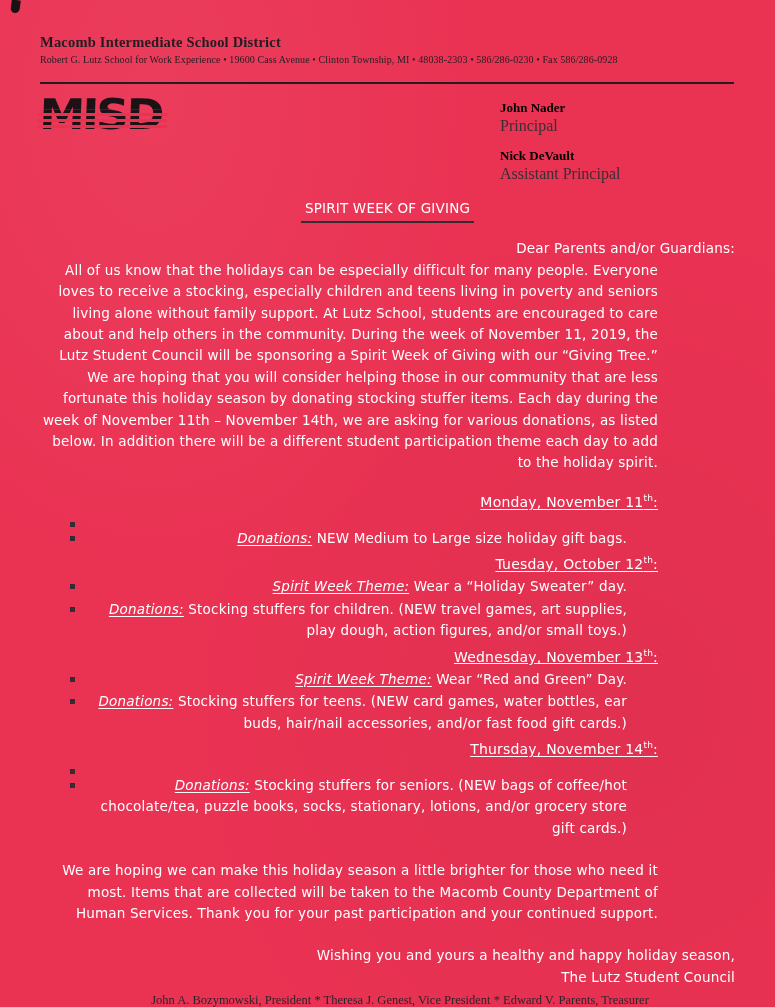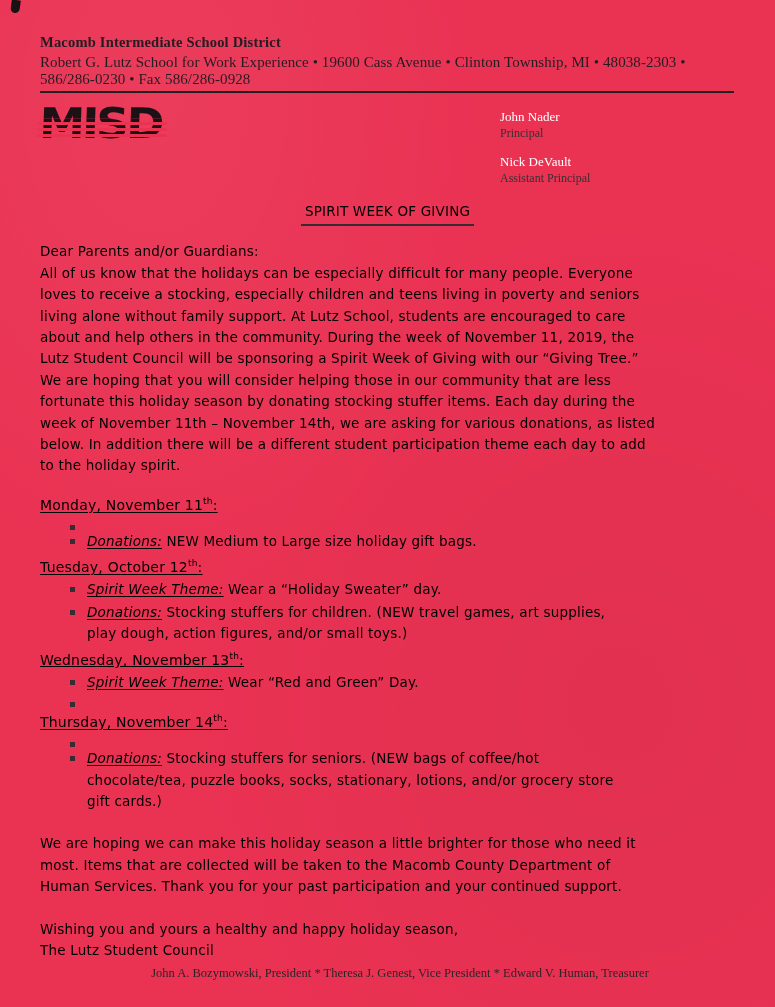--- a/index.html
+++ b/index.html
@@ -16,27 +16,27 @@
       radial-gradient(ellipse at 80% 70%, rgba(0,0,0,0.04), transparent 50%),
       #ea3253;
   }
   .scan-mark{
     position:absolute;left:11px;top:0;width:9px;height:13px;
     background:#1a1114;border-radius:0 0 6px 6px;transform:rotate(8deg);
   }
   .page{position:absolute;inset:0;padding:34px 40px 0 40px;box-sizing:border-box;color:#241c22;}
 
   
-  .letterhead{width:694px;border-bottom:2px solid #241c22;padding-bottom:3px;}
+  .letterhead{width:694px;border-bottom:2px solid #241c22;padding-bottom:17px;}
   .district{
     font-family:"Liberation Serif",serif;font-weight:bold;font-size:14.5px;
     color:#241c22;letter-spacing:0.2px;
   }
   .addr{
-    font-family:"Liberation Serif",serif;font-size:15px;color:#241c22;
+    font-family:"Liberation Serif",serif;font-size:10px;color:#241c22;
     margin-top:3px;letter-spacing:0.1px;
   }
 
   .head-row{display:flex;justify-content:space-between;align-items:flex-start;margin-top:10px;}
 
   
   .logo{
     position:relative;display:inline-block;
     font-family:"DejaVu Sans",sans-serif;font-weight:900;
     font-size:46px;line-height:44px;letter-spacing:-3px;
@@ -47,35 +47,35 @@
     position:absolute;left:-2px;right:0;top:17px;height:20px;
     background:repeating-linear-gradient(
       to bottom,
       transparent 0px, transparent 3.5px,
       #ea3253 3.5px, #ea3253 6.5px
     );
   }
   .staff{width:235px;margin-top:6px;}
   .staff-entry{margin-bottom:13px;}
   .staff-name{
-    font-family:"Liberation Serif",serif;font-weight:normal;font-size:13px;color:#ffffff;
+    font-family:"Liberation Serif",serif;font-weight:bold;font-size:13px;color:#000000;
   }
   .staff-title{
-    font-family:"Liberation Serif",serif;font-size:12px;color:#3a2f33;margin-top:1px;
+    font-family:"Liberation Serif",serif;font-size:16px;color:#3a2f33;margin-top:1px;
   }
 
   
   .title-wrap{text-align:center;margin-top:2px;}
   .doc-title{
     display:inline-block;font-size:23px;letter-spacing:2.5px;color:#352b33;
     border-bottom:2px solid #352b33;padding:0 4px 2px 4px;font-weight:400;
   }
 
   
-  .hand{color:#000000;font-size:13.5px;line-height:21.4px;letter-spacing:0.2px;}
+  .hand{color:#ffffff;font-size:13.5px;line-height:21.4px;letter-spacing:0.2px;text-align:right;}
   .salutation{margin-top:15px;}
   .intro{width:618px;}
   .day-section{width:618px;}
   .day-heading{
     margin-top:0;text-decoration:underline;text-underline-offset:2px;font-size:14px;
   }
   .day-heading sup{font-size:9px;}
   .bullets{margin:1px 0 0 0;}
   .bullet-row{display:flex;align-items:flex-start;padding-left:30px;margin:1px 0;}
   .bullet-square{
@@ -183,20 +183,24 @@
   <div class="bullet-row">
     <span class="bullet-square"></span>
     <span class="bullet-text">
       <span class="bullet-lead">Spirit Week Theme:</span>
       <span class="bullet-body"> Wear “Red and Green” Day.</span>
     </span>
   </div>
 
   <div class="bullet-row">
     <span class="bullet-square"></span>
+    <span class="bullet-text">
+      <span class="bullet-lead">Donations:</span>
+      <span class="bullet-body"> Stocking stuffers for teens. (NEW card games, water bottles, ear buds, hair/nail accessories, and/or fast food gift cards.)</span>
+    </span>
   </div>
 </div>
   </div>
 
   <div class="day-section hand">
     <div class="day-heading">
       <span class="day-text">Thursday, November 14</span><sup class="day-sup">th</sup><span class="day-colon">:</span>
     </div>
     <div class="bullets">
   <div class="bullet-row">
@@ -215,16 +219,16 @@
 </div>
 
   <div class="hand closing">We are hoping we can make this holiday season a little brighter for those who need it most. Items that are collected will be taken to the Macomb County Department of Human Services. Thank you for your past participation and your continued support.</div>
 
   <div class="hand signoff">
     <div>Wishing you and yours a healthy and happy holiday season,</div>
     <div>The Lutz Student Council</div>
   </div>
 
   <div class="footer" id="footer">
-      <div class="footer-line"><span>John A. Bozymowski, </span><span class="it">President</span><span> * Theresa J. Genest, </span><span class="it">Vice President</span><span> * Edward V. Human, </span><span class="it">Treasurer</span></div>
+      <div class="footer-line"><span>John A. Bozymowski, </span><span class="it">President</span><span> * Theresa J. Genest, </span><span class="it">Vice President</span><span> * Edward V. Parents, </span><span class="it">Treasurer</span></div>
       <div class="footer-line"></div>
     </div>
 </div>
 
 </body></html>

